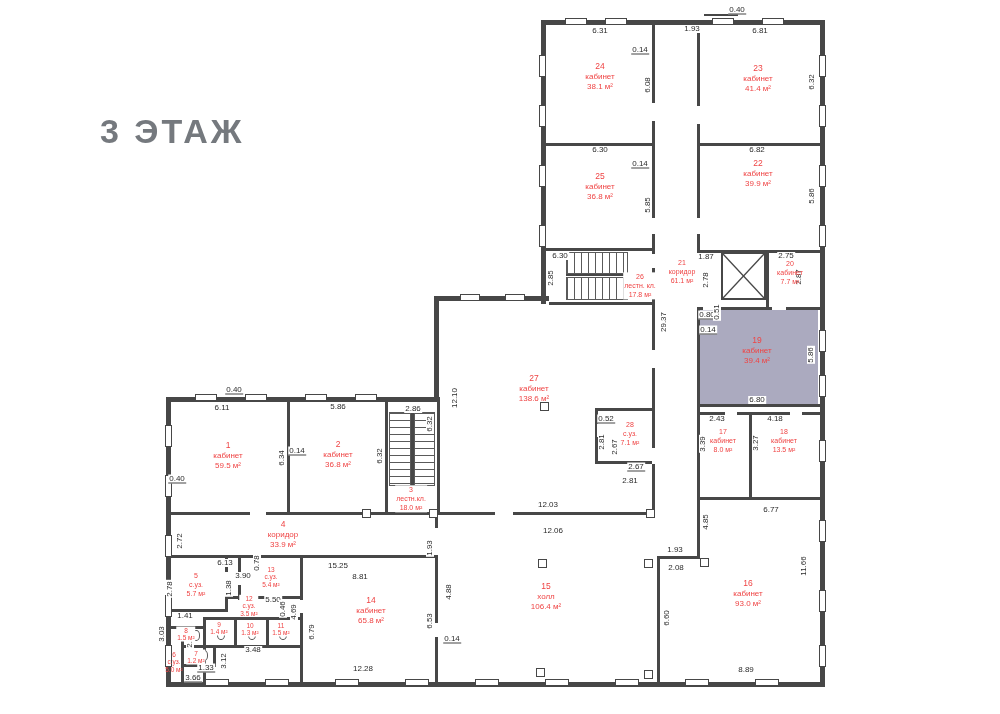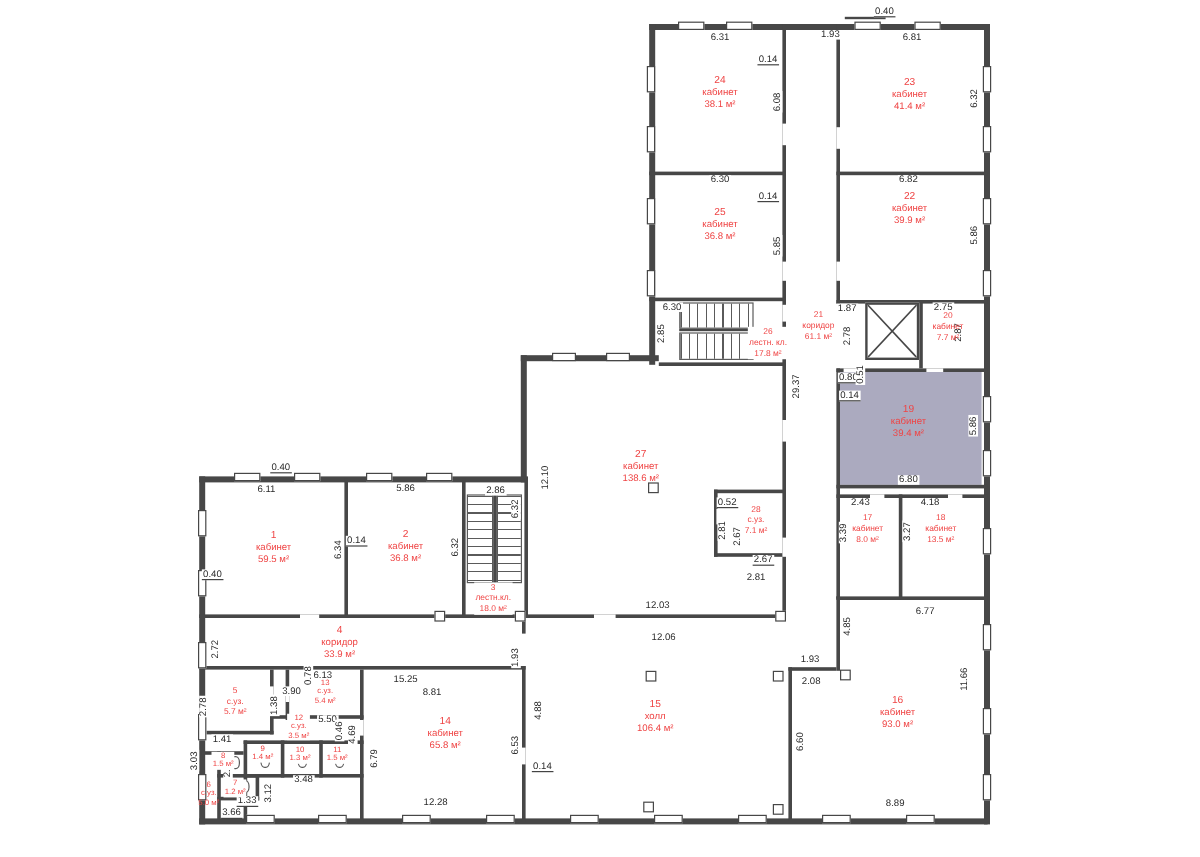--- a/index.html
+++ b/index.html
@@ -34,20 +34,21 @@
   .rlab .ra { font-size:8px; }
   .rlab.sm .rn, .rlab.sm .rt, .rlab.sm .ra { font-size:7px; }
   .rlab.xs .rn, .rlab.xs .rt, .rlab.xs .ra { font-size:6.5px; line-height:1.15; }
   .rlab.bg { background:#fff; padding:0 1px; }
 </style>
 </head>
 <body>
 
 <div id="canvas">
 
+  <div class="floor">3 ЭТАЖ</div>
 
   <div class="hl" style="left:700px;top:310px;width:118px;height:94px;"></div>
 
   <div class="w" style="left:541px;top:20px;width:284px;height:5px;"></div>
   <div class="w" style="left:541px;top:20px;width:5px;height:284px;"></div>
   <div class="w" style="left:434px;top:296px;width:115px;height:5px;"></div>
   <div class="w" style="left:434px;top:296px;width:5px;height:106px;"></div>
   <div class="w" style="left:166px;top:397px;width:274px;height:5px;"></div>
   <div class="w" style="left:166px;top:397px;width:5px;height:290px;"></div>
   <div class="w" style="left:166px;top:682px;width:657px;height:5px;"></div>
@@ -231,21 +232,21 @@
   <span class="dim" style="left:548px;top:505px;">12.03</span>
   <span class="dim" style="left:553px;top:531px;">12.06</span>
   <span class="dim u" style="left:606px;top:419px;">0.52</span>
   <span class="dim v" style="left:602px;top:442px;">2.81</span>
   <span class="dim v" style="left:615px;top:447px;">2.67</span>
   <span class="dim u" style="left:636px;top:467px;">2.67</span>
   <span class="dim" style="left:630px;top:481px;">2.81</span>
   <span class="dim" style="left:338px;top:523px;margin-top:43px;">15.25</span>
   <span class="dim v" style="left:180px;top:541px;">2.72</span>
   <span class="dim v" style="left:430px;top:548px;">1.93</span>
-  <span class="dim" style="left:225px;top:563px;margin-left:44px;">6.13</span>
+  <span class="dim" style="left:225px;top:563px;">6.13</span>
   <span class="dim v" style="left:257px;top:563px;">0.78</span>
   <span class="dim" style="left:243px;top:576px;">3.90</span>
   <span class="dim v" style="left:229px;top:588px;">1.38</span>
   <span class="dim" style="left:273px;top:600px;">5.50</span>
   <span class="dim v" style="left:283px;top:609px;">0.46</span>
   <span class="dim v" style="left:294px;top:612px;">4.69</span>
   <span class="dim" style="left:185px;top:616px;">1.41</span>
   <span class="dim v" style="left:170px;top:589px;">2.78</span>
   <span class="dim v" style="left:190px;top:640px;">2.20</span>
   <span class="dim v" style="left:162px;top:634px;">3.03</span>

